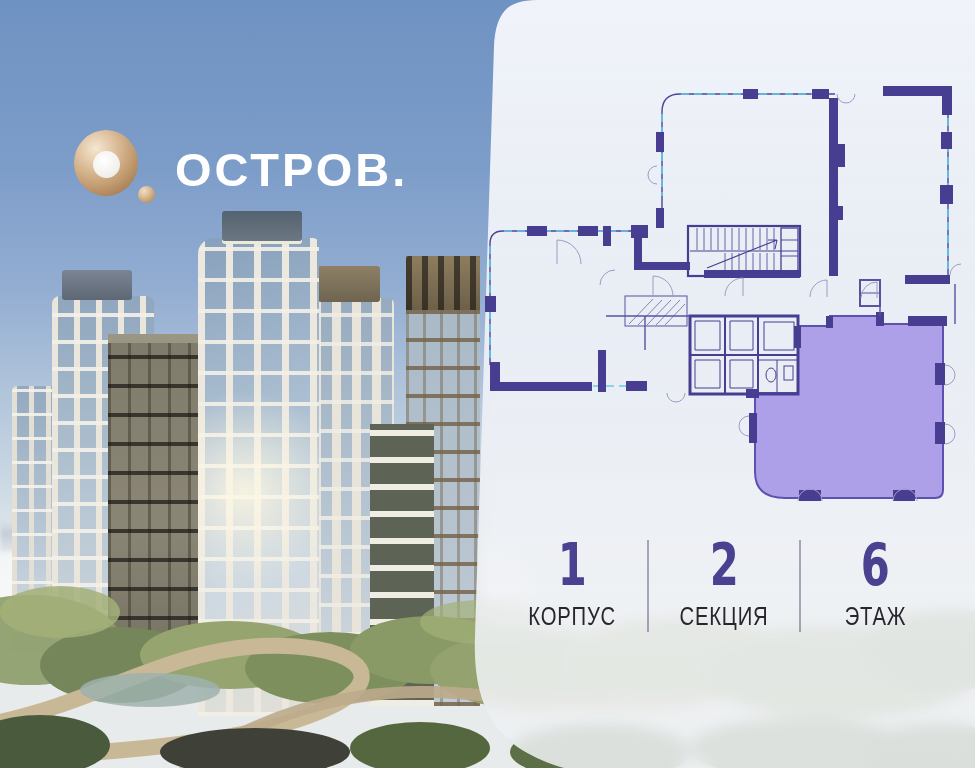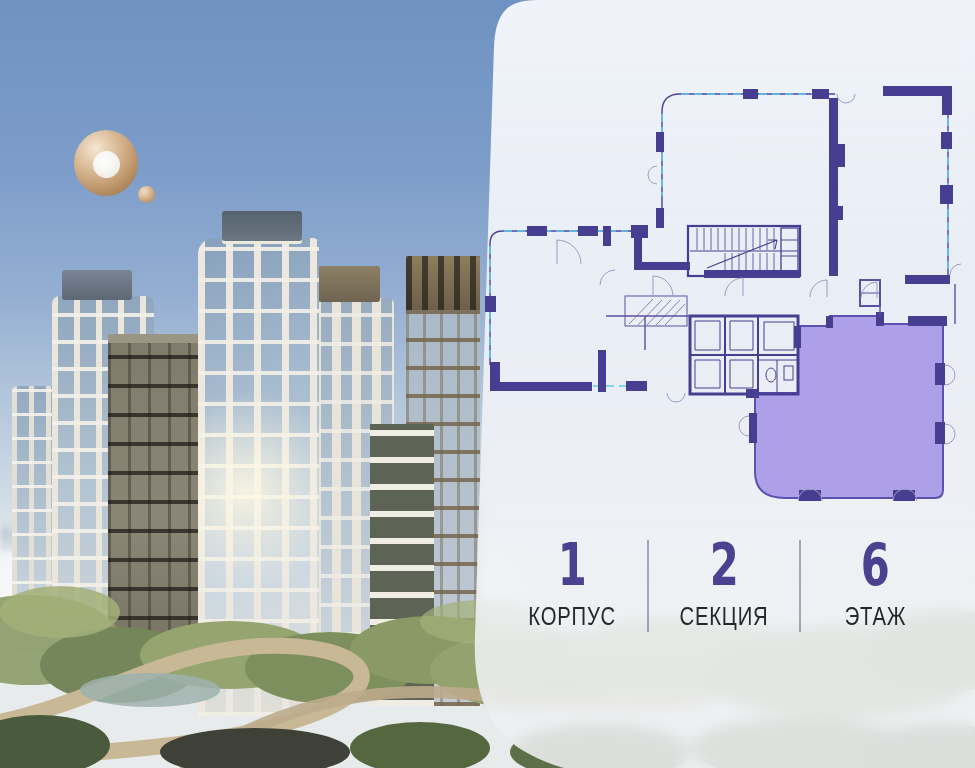--- a/index.html
+++ b/index.html
@@ -121,20 +121,21 @@
     <ellipse cx="420" cy="748" rx="70" ry="26" fill="#55673f"></ellipse>
     <ellipse cx="600" cy="752" rx="90" ry="28" fill="#5d6f47"></ellipse>
     <ellipse cx="800" cy="748" rx="110" ry="30" fill="#66784e"></ellipse>
     <ellipse cx="940" cy="752" rx="80" ry="28" fill="#586a44"></ellipse>
   </g>
 </svg>
 
 <div class="abs" id="logo">
   <div id="logo-mark"></div>
   <div id="logo-dot"></div>
+  <div id="logo-text">ОСТРОВ.</div>
 </div>
 
 <div class="abs" id="panel"></div>
 
 <svg class="abs" id="plan" width="490" height="452" viewBox="0 0 490 452">
 
   <g stroke="#4c4398" fill="none" stroke-width="1.4">
     <path d="M177,150 L177,34 Q177,16 195,16 L350,16"></path>
     <path d="M5,287 L5,166 Q5,153 18,153 L146,153"></path>
     <path d="M463,37 L463,198"></path>

